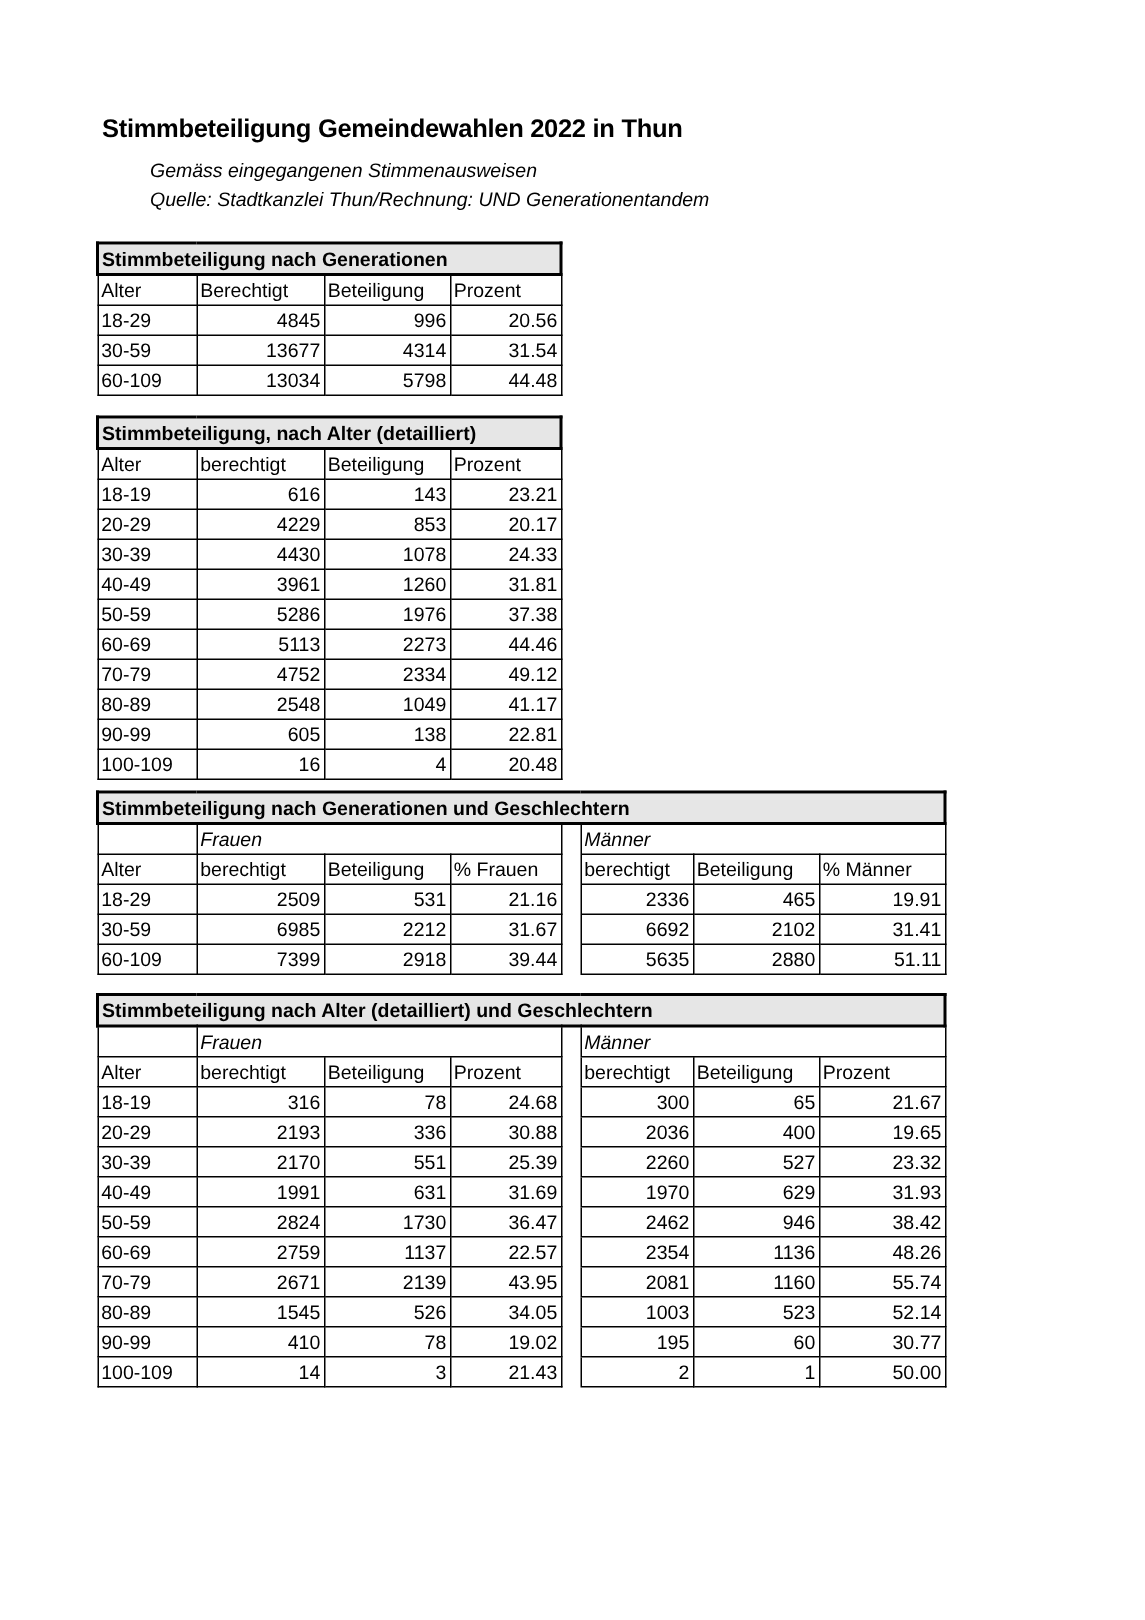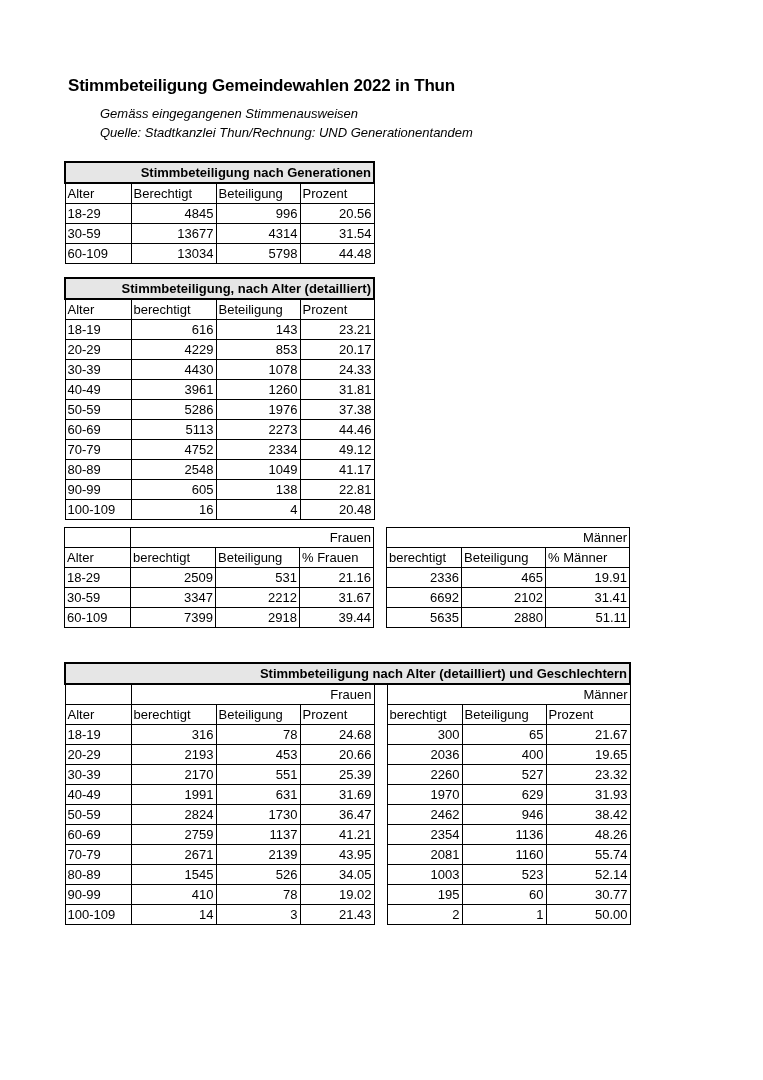--- a/index.html
+++ b/index.html
@@ -4,22 +4,22 @@
 <style>
   html, body { margin:0; padding:0; background:#ffffff; }
   body { width:763px; height:1080px; position:relative; font-family:"Liberation Sans", sans-serif; color:#000; }
   .title { position:absolute; left:68px; top:76px; font-size:17px; font-weight:bold; letter-spacing:-0.2px; }
   .subtitle { position:absolute; left:68px; font-size:13px; font-style:italic;margin-left:32px; }
   .sub1 { top:106px; }
   .sub2 { top:125px; }
   table { position:absolute; border-collapse:collapse; font-size:13px; table-layout:fixed; }
   td { border:1.5px solid #000; height:19px; padding:0 2px; white-space:nowrap; overflow:hidden; line-height:18px; }
   td.num { text-align:right; }
-  td.hdr { background:#e6e6e6; font-weight:bold; text-align:right; border:2px solid #000; }
-  td.grp { text-align:right; }
+  td.hdr { background:#e6e6e6; font-weight:bold; text-align:left; border:2px solid #000; }
+  td.grp { text-align:left;font-style:italic; }
   td.blank-gap { border:none; border-left:1.5px solid #000; border-right:1.5px solid #000; }
   #t1 { left:64px; top:161px; width:309px; }
   #t2 { left:64px; top:277px; width:309px; }
   #t3 { left:64px; top:527px; width:565px; }
   #t4 { left:64px; top:662px; width:565px; }
 </style>
 </head>
 <body>
 
 <div class="title">Stimmbeteiligung Gemeindewahlen 2022 in Thun</div>
@@ -153,20 +153,23 @@
       <col style="width:66px">
       <col style="width:85px">
       <col style="width:84px">
       <col style="width:74px">
       <col style="width:13px">
       <col style="width:75px">
       <col style="width:84px">
       <col style="width:84px">
     </colgroup>
   <tbody>
+      <tr>
+        <td class="hdr" colspan="8">Stimmbeteiligung nach Generationen und Geschlechtern</td>
+      </tr>
   <tr>
     <td></td>
     <td class="grp" colspan="3">Frauen</td>
     <td class="blank-gap"></td>
     <td class="grp" colspan="3">Männer</td>
   </tr>
   <tr>
     <td>Alter</td>
     <td>berechtigt</td>
     <td>Beteiligung</td>
@@ -183,21 +186,21 @@
         <td class="num">2509</td>
         <td class="num">531</td>
         <td class="num">21.16</td>
         <td class="blank-gap"></td>
         <td class="num">2336</td>
         <td class="num">465</td>
         <td class="num">19.91</td>
       </tr>
       <tr>
         <td>30-59</td>
-        <td class="num">3347</td>
+        <td class="num">6985</td>
         <td class="num">2212</td>
         <td class="num">31.67</td>
         <td class="blank-gap"></td>
         <td class="num">6692</td>
         <td class="num">2102</td>
         <td class="num">31.41</td>
       </tr>
       <tr>
         <td>60-109</td>
         <td class="num">7399</td>
@@ -250,22 +253,22 @@
         <td class="num">78</td>
         <td class="num">24.68</td>
         <td class="blank-gap"></td>
         <td class="num">300</td>
         <td class="num">65</td>
         <td class="num">21.67</td>
       </tr>
       <tr>
         <td>20-29</td>
         <td class="num">2193</td>
-        <td class="num">453</td>
-        <td class="num">20.66</td>
+        <td class="num">336</td>
+        <td class="num">30.88</td>
         <td class="blank-gap"></td>
         <td class="num">2036</td>
         <td class="num">400</td>
         <td class="num">19.65</td>
       </tr>
       <tr>
         <td>30-39</td>
         <td class="num">2170</td>
         <td class="num">551</td>
         <td class="num">25.39</td>
@@ -291,21 +294,21 @@
         <td class="num">36.47</td>
         <td class="blank-gap"></td>
         <td class="num">2462</td>
         <td class="num">946</td>
         <td class="num">38.42</td>
       </tr>
       <tr>
         <td>60-69</td>
         <td class="num">2759</td>
         <td class="num">1137</td>
-        <td class="num">41.21</td>
+        <td class="num">22.57</td>
         <td class="blank-gap"></td>
         <td class="num">2354</td>
         <td class="num">1136</td>
         <td class="num">48.26</td>
       </tr>
       <tr>
         <td>70-79</td>
         <td class="num">2671</td>
         <td class="num">2139</td>
         <td class="num">43.95</td>

